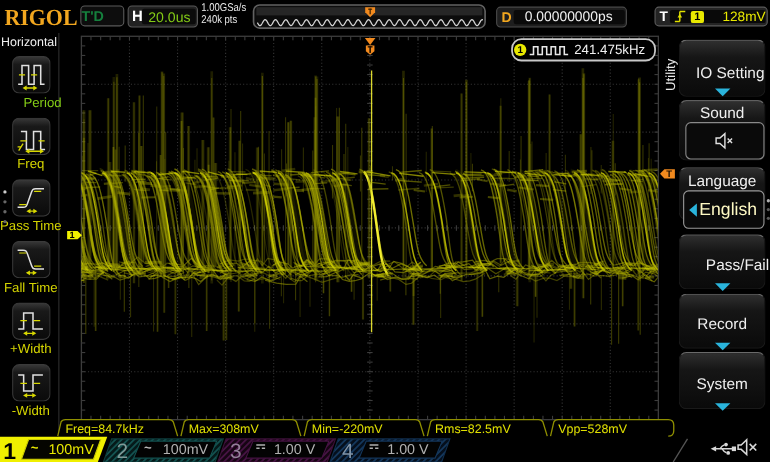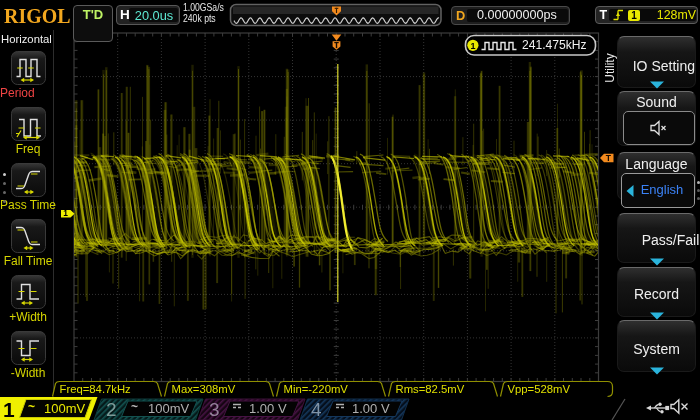--- a/index.html
+++ b/index.html
@@ -1344,25 +1344,25 @@
  <path d="M481.5,49.5 h3.5 v-7 h4 v7 h4 v-7 h4 v7 h4 v-7 h4 v7 h4 v-7 h4 v7 h3.5" fill="none" stroke="#e8e8e8" stroke-width="1.4"></path>
  <text x="522" y="49.2" font-size="12.1" fill="#f0f0f0" font-family="Liberation Sans, sans-serif">241.475kHz</text>
 </g>
 
 </svg>
 </div>
 
 <div style="position:absolute;left:0;top:0;width:700px;height:30px;background:#000"></div>
 
 <div style="position:absolute;left:4px;top:4px;font-family:'Liberation Serif',serif;font-weight:bold;font-size:21px;color:#f2a71f;transform:scaleX(0.95);transform-origin:0 0">RIGOL</div>
-<div style="position:absolute;left:73px;top:5px;width:40px;height:37px;background:#0d0d0d;border:1.4px solid #5a5a5a;border-radius:4px;box-sizing:border-box;text-align:center;line-height:17px;color:#bef264;font-weight:bold;font-size:13px">T'D</div>
+<div style="position:absolute;left:73px;top:5px;width:40px;height:19px;background:#0d0d0d;border:1.4px solid #5a5a5a;border-radius:4px;box-sizing:border-box;text-align:left;line-height:17px;color:#15803d;font-weight:bold;font-size:13px">T'D</div>
 <div style="position:absolute;left:116px;top:5px;width:64px;height:20px;background:#222;border:1.4px solid #585858;border-radius:4px;box-sizing:border-box">
   <div style="position:absolute;left:12px;top:1.5px;right:1.5px;height:14.5px;background:#0b0b0b;border-radius:2px"></div>
   <div style="position:absolute;left:3px;top:1px;color:#fff;font-weight:bold;font-size:13.5px;line-height:16px">H</div>
-  <div style="position:absolute;left:14px;top:1.5px;width:46px;text-align:center;color:#5eead4;font-size:12.8px;line-height:15px">20.0us</div>
+  <div style="position:absolute;left:14px;top:1.5px;width:46px;text-align:center;color:#84cc16;font-size:12.8px;line-height:15px">20.0us</div>
 </div>
 <div style="position:absolute;left:183px;top:2px;color:#e8e8e8;font-size:10.3px;line-height:11.3px;transform:scaleX(0.84);transform-origin:0 0;white-space:nowrap">1.00GSa/s<br>240k pts</div>
 <svg style="position:absolute;left:0;top:0" width="700" height="30" viewBox="0 0 700 30">
   <rect x="230.5" y="4.5" width="210.5" height="21" rx="5.5" fill="#0c0c0c" stroke="#626262" stroke-width="1.5"></rect>
   <rect x="233" y="6.5" width="205.5" height="7.5" fill="#262626"></rect>
   <path d="M234.0,20.60 L234.5,21.49 L235.0,22.27 L235.5,22.88 L236.0,23.23 L236.5,23.29 L237.0,23.05 L237.5,22.54 L238.0,21.82 L238.5,20.96 L239.0,20.06 L239.5,19.22 L240.0,18.54 L240.5,18.08 L241.0,17.90 L241.5,18.02 L242.0,18.43 L242.5,19.07 L243.0,19.89 L243.5,20.78 L244.0,21.65 L244.5,22.41 L245.0,22.97 L245.5,23.26 L246.0,23.26 L246.5,22.97 L247.0,22.41 L247.5,21.65 L248.0,20.78 L248.5,19.89 L249.0,19.07 L249.5,18.43 L250.0,18.02 L250.5,17.90 L251.0,18.08 L251.5,18.54 L252.0,19.22 L252.5,20.06 L253.0,20.96 L253.5,21.82 L254.0,22.54 L254.5,23.05 L255.0,23.29 L255.5,23.23 L256.0,22.88 L256.5,22.27 L257.0,21.49 L257.5,20.60 L258.0,19.71 L258.5,18.93 L259.0,18.32 L259.5,17.97 L260.0,17.91 L260.5,18.15 L261.0,18.66 L261.5,19.38 L262.0,20.24 L262.5,21.14 L263.0,21.98 L263.5,22.66 L264.0,23.12 L264.5,23.30 L265.0,23.18 L265.5,22.77 L266.0,22.13 L266.5,21.31 L267.0,20.42 L267.5,19.55 L268.0,18.79 L268.5,18.23 L269.0,17.94 L269.5,17.94 L270.0,18.23 L270.5,18.79 L271.0,19.55 L271.5,20.42 L272.0,21.31 L272.5,22.13 L273.0,22.77 L273.5,23.18 L274.0,23.30 L274.5,23.12 L275.0,22.66 L275.5,21.98 L276.0,21.14 L276.5,20.24 L277.0,19.38 L277.5,18.66 L278.0,18.15 L278.5,17.91 L279.0,17.97 L279.5,18.32 L280.0,18.93 L280.5,19.71 L281.0,20.60 L281.5,21.49 L282.0,22.27 L282.5,22.88 L283.0,23.23 L283.5,23.29 L284.0,23.05 L284.5,22.54 L285.0,21.82 L285.5,20.96 L286.0,20.06 L286.5,19.22 L287.0,18.54 L287.5,18.08 L288.0,17.90 L288.5,18.02 L289.0,18.43 L289.5,19.07 L290.0,19.89 L290.5,20.78 L291.0,21.65 L291.5,22.41 L292.0,22.97 L292.5,23.26 L293.0,23.26 L293.5,22.97 L294.0,22.41 L294.5,21.65 L295.0,20.78 L295.5,19.89 L296.0,19.07 L296.5,18.43 L297.0,18.02 L297.5,17.90 L298.0,18.08 L298.5,18.54 L299.0,19.22 L299.5,20.06 L300.0,20.96 L300.5,21.82 L301.0,22.54 L301.5,23.05 L302.0,23.29 L302.5,23.23 L303.0,22.88 L303.5,22.27 L304.0,21.49 L304.5,20.60 L305.0,19.71 L305.5,18.93 L306.0,18.32 L306.5,17.97 L307.0,17.91 L307.5,18.15 L308.0,18.66 L308.5,19.38 L309.0,20.24 L309.5,21.14 L310.0,21.98 L310.5,22.66 L311.0,23.12 L311.5,23.30 L312.0,23.18 L312.5,22.77 L313.0,22.13 L313.5,21.31 L314.0,20.42 L314.5,19.55 L315.0,18.79 L315.5,18.23 L316.0,17.94 L316.5,17.94 L317.0,18.23 L317.5,18.79 L318.0,19.55 L318.5,20.42 L319.0,21.31 L319.5,22.13 L320.0,22.77 L320.5,23.18 L321.0,23.30 L321.5,23.12 L322.0,22.66 L322.5,21.98 L323.0,21.14 L323.5,20.24 L324.0,19.38 L324.5,18.66 L325.0,18.15 L325.5,17.91 L326.0,17.97 L326.5,18.32 L327.0,18.93 L327.5,19.71 L328.0,20.60 L328.5,21.49 L329.0,22.27 L329.5,22.88 L330.0,23.23 L330.5,23.29 L331.0,23.05 L331.5,22.54 L332.0,21.82 L332.5,20.96 L333.0,20.06 L333.5,19.22 L334.0,18.54 L334.5,18.08 L335.0,17.90 L335.5,18.02 L336.0,18.43 L336.5,19.07 L337.0,19.89 L337.5,20.78 L338.0,21.65 L338.5,22.41 L339.0,22.97 L339.5,23.26 L340.0,23.26 L340.5,22.97 L341.0,22.41 L341.5,21.65 L342.0,20.78 L342.5,19.89 L343.0,19.07 L343.5,18.43 L344.0,18.02 L344.5,17.90 L345.0,18.08 L345.5,18.54 L346.0,19.22 L346.5,20.06 L347.0,20.96 L347.5,21.82 L348.0,22.54 L348.5,23.05 L349.0,23.29 L349.5,23.23 L350.0,22.88 L350.5,22.27 L351.0,21.49 L351.5,20.60 L352.0,19.71 L352.5,18.93 L353.0,18.32 L353.5,17.97 L354.0,17.91 L354.5,18.15 L355.0,18.66 L355.5,19.38 L356.0,20.24 L356.5,21.14 L357.0,21.98 L357.5,22.66 L358.0,23.12 L358.5,23.30 L359.0,23.18 L359.5,22.77 L360.0,22.13 L360.5,21.31 L361.0,20.42 L361.5,19.55 L362.0,18.79 L362.5,18.23 L363.0,17.94 L363.5,17.94 L364.0,18.23 L364.5,18.79 L365.0,19.55 L365.5,20.42 L366.0,21.31 L366.5,22.13 L367.0,22.77 L367.5,23.18 L368.0,23.30 L368.5,23.12 L369.0,22.66 L369.5,21.98 L370.0,21.14 L370.5,20.24 L371.0,19.38 L371.5,18.66 L372.0,18.15 L372.5,17.91 L373.0,17.97 L373.5,18.32 L374.0,18.93 L374.5,19.71 L375.0,20.60 L375.5,21.49 L376.0,22.27 L376.5,22.88 L377.0,23.23 L377.5,23.29 L378.0,23.05 L378.5,22.54 L379.0,21.82 L379.5,20.96 L380.0,20.06 L380.5,19.22 L381.0,18.54 L381.5,18.08 L382.0,17.90 L382.5,18.02 L383.0,18.43 L383.5,19.07 L384.0,19.89 L384.5,20.78 L385.0,21.65 L385.5,22.41 L386.0,22.97 L386.5,23.26 L387.0,23.26 L387.5,22.97 L388.0,22.41 L388.5,21.65 L389.0,20.78 L389.5,19.89 L390.0,19.07 L390.5,18.43 L391.0,18.02 L391.5,17.90 L392.0,18.08 L392.5,18.54 L393.0,19.22 L393.5,20.06 L394.0,20.96 L394.5,21.82 L395.0,22.54 L395.5,23.05 L396.0,23.29 L396.5,23.23 L397.0,22.88 L397.5,22.27 L398.0,21.49 L398.5,20.60 L399.0,19.71 L399.5,18.93 L400.0,18.32 L400.5,17.97 L401.0,17.91 L401.5,18.15 L402.0,18.66 L402.5,19.38 L403.0,20.24 L403.5,21.14 L404.0,21.98 L404.5,22.66 L405.0,23.12 L405.5,23.30 L406.0,23.18 L406.5,22.77 L407.0,22.13 L407.5,21.31 L408.0,20.42 L408.5,19.55 L409.0,18.79 L409.5,18.23 L410.0,17.94 L410.5,17.94 L411.0,18.23 L411.5,18.79 L412.0,19.55 L412.5,20.42 L413.0,21.31 L413.5,22.13 L414.0,22.77 L414.5,23.18 L415.0,23.30 L415.5,23.12 L416.0,22.66 L416.5,21.98 L417.0,21.14 L417.5,20.24 L418.0,19.38 L418.5,18.66 L419.0,18.15 L419.5,17.91 L420.0,17.97 L420.5,18.32 L421.0,18.93 L421.5,19.71 L422.0,20.60 L422.5,21.49 L423.0,22.27 L423.5,22.88 L424.0,23.23 L424.5,23.29 L425.0,23.05 L425.5,22.54 L426.0,21.82 L426.5,20.96 L427.0,20.06 L427.5,19.22 L428.0,18.54 L428.5,18.08 L429.0,17.90 L429.5,18.02 L430.0,18.43 L430.5,19.07 L431.0,19.89 L431.5,20.78 L432.0,21.65 L432.5,22.41 L433.0,22.97 L433.5,23.26 L434.0,23.26 L434.5,22.97 L435.0,22.41 L435.5,21.65 L436.0,20.78 L436.5,19.89 L437.0,19.07 L437.5,18.43 L438.0,18.02 L438.5,17.90 L439.0,18.08" fill="none" stroke="#d4d4d4" stroke-width="1.15"></path>
   <polygon points="332,6.5 341,6.5 341,11.2 336.5,15.6 332,11.2" fill="#f28a1e"></polygon>
   <rect x="334.7" y="7.8" width="3.6" height="1.1" fill="#3a2000"></rect>
   <rect x="335.95" y="7.8" width="1.1" height="5.2" fill="#3a2000"></rect>
 </svg>
@@ -1385,21 +1385,21 @@
 <div style="position:absolute;left:53px;top:30px;width:1px;height:367px;background:#2d2d2d"></div>
 <div style="position:absolute;left:1px;top:33px;width:35px;color:#f0f0f0;font-size:11.3px;text-align:right">Horizontal</div>
 <div style="position:absolute;left:11px;top:51px"><svg width="35" height="34" viewBox="0 0 35 34">
       <rect x="0.5" y="0.5" width="34" height="33" rx="6" fill="url(#bgr)" stroke="#3a3a3a"></rect>
       <path d="M5.5,25.5 h3.5 v-17 h6 v17 h5 v-17 h6 v17 h3.5" fill="none" stroke="#e0e0e0" stroke-width="1.4"></path>
 <path d="M6.2,17 h5.6 M17.2,17 h5.6" stroke="#d8d800" stroke-width="1.2"></path>
 <path d="M11,29 h10.5" stroke="#d8d800" stroke-width="1.2"></path>
 <polygon points="9.5,29 13.2,26.8 13.2,31.2" fill="#d8d800" stroke="none"></polygon>
       <polygon points="23,29 19.3,26.8 19.3,31.2" fill="#d8d800" stroke="none"></polygon>
     </svg></div>
-<div style="position:absolute;left:0;top:86px;width:56px;text-align:left;color:#ef4444;font-size:12px;white-space:nowrap">Period</div>
+<div style="position:absolute;left:0;top:86px;width:56px;text-align:right;color:#84cc16;font-size:12px;white-space:nowrap">Period</div>
 <div style="position:absolute;left:11px;top:107px"><svg width="35" height="34" viewBox="0 0 35 34">
       <rect x="0.5" y="0.5" width="34" height="33" rx="6" fill="url(#bgr)" stroke="#3a3a3a"></rect>
       <path d="M8,12.5 h5 v16.5 h6.5 v-16.5 h6.5 v16.5 h4" fill="none" stroke="#e0e0e0" stroke-width="1.4"></path>
 <path d="M7.5,21 h5.6 M24,21 h5.6" stroke="#d8d800" stroke-width="1.2"></path>
 <path d="M6,30 l4,-6.5 M5,26.5 h3" stroke="#d8d800" stroke-width="1.2"></path>
 <path d="M13.5,30.5 h14" stroke="#d8d800" stroke-width="1.2"></path>
 <polygon points="12,30.5 15.7,28.3 15.7,32.7" fill="#d8d800" stroke="none"></polygon>
       <polygon points="29,30.5 25.3,28.3 25.3,32.7" fill="#d8d800" stroke="none"></polygon>
     </svg></div>
 <div style="position:absolute;left:0;top:142px;width:56px;text-align:center;color:#d4d400;font-size:12px;white-space:nowrap">Freq</div>
@@ -1462,21 +1462,21 @@
           </g>
         </svg></div>
     </div>
   </div>
 <div style="position:absolute;left:617px;width:79px;background:linear-gradient(#2f2f2f,#161616 30%,#0a0a0a);border:1px solid #1a1a1a;border-top-color:#6a6a6a;border-radius:7px;box-sizing:border-box;top:152px;height:48px">
     <div style="position:absolute;left:0;top:3px;width:100%;text-align:center;color:#efefef;font-size:14px">Language</div>
     <div style="position:absolute;left:3px;top:20px;width:72px;height:33px;border:1.4px solid #9a9a9a;border-radius:5px;background:#0a0a0a">
       <div style="position:absolute;left:4px;top:10px"><svg width="8" height="14" viewBox="0 0 8 14">
           <polygon points="7.5,1 7.5,13 0.5,7" fill="#2ab4dc"></polygon>
         </svg></div>
-      <div style="position:absolute;left:10px;top:8px;width:100%;text-align:center;color:#3b82f6;font-size:13px;width:60px">English</div>
+      <div style="position:absolute;left:10px;top:8px;width:100%;text-align:center;color:#fef9c3;font-size:16px;width:60px">English</div>
     </div>
   </div>
 <div style="position:absolute;left:697px;top:181px;width:3px;height:3px;border-radius:50%;background:#b0b0b0"></div>
 <div style="position:absolute;left:697px;top:189px;width:3px;height:3px;border-radius:50%;background:#5a5a5a"></div>
 <div style="position:absolute;left:697px;top:197px;width:3px;height:3px;border-radius:50%;background:#5a5a5a"></div>
 <div style="position:absolute;left:617px;width:79px;background:linear-gradient(#2f2f2f,#161616 30%,#0a0a0a);border:1px solid #1a1a1a;border-top-color:#6a6a6a;border-radius:7px;box-sizing:border-box;top:213px;height:50px">
     <div style="position:absolute;left:14px;top:18px;width:100%;text-align:center;color:#efefef;font-size:14px">Pass/Fail</div>
     <div style="position:absolute;left:31px;top:38px"><svg width="16" height="8" viewBox="0 0 16 8">
         <polygon points="1,0.5 15,0.5 8,7.5" fill="#2ab4dc"></polygon>
       </svg></div>

